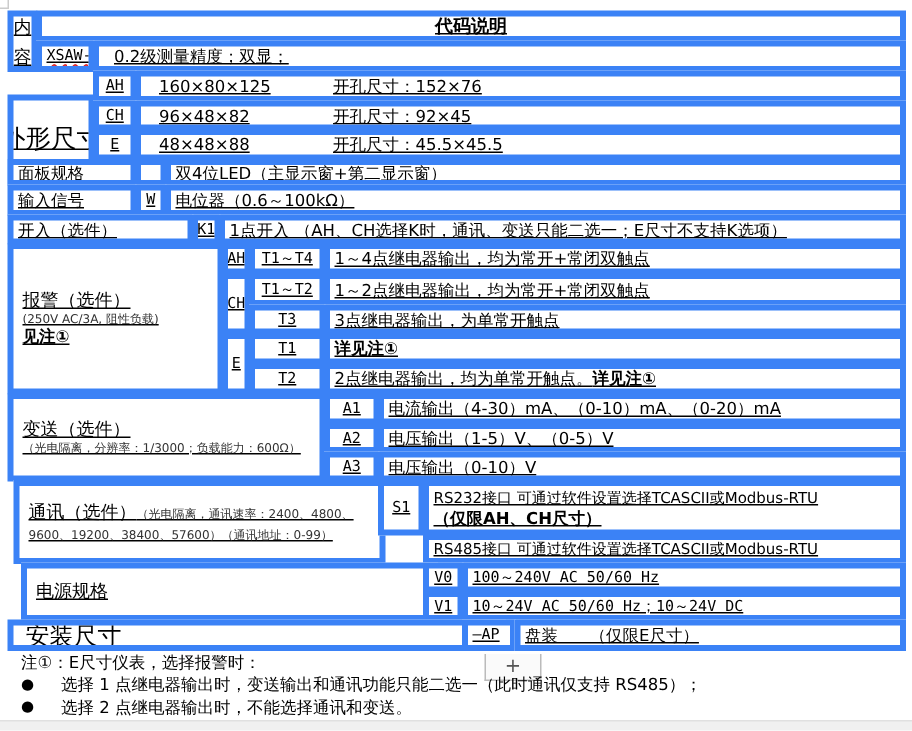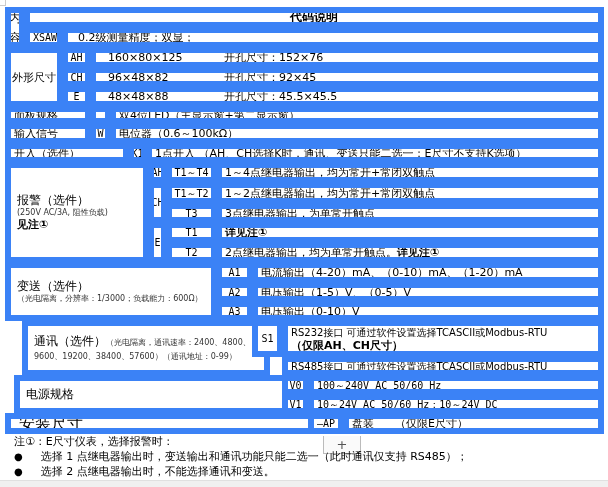--- a/index.html
+++ b/index.html
@@ -1,20 +1,20 @@
 <!DOCTYPE html>
 <html><head>
 <meta charset="utf-8">
 <style>
   html, body { margin:0; padding:0; background:#ffffff; }
   body { width:608px; height:487px; position:relative; overflow:hidden;
          font-family:"DejaVu Sans", sans-serif; color:#000; }
-  .c { position:absolute; box-sizing:border-box; border:6px solid #3b82f6;
+  .c { position:absolute; box-sizing:border-box; border:4px solid #3b82f6;
        display:flex; align-items:center; font-size:11px; line-height:13px;
-       padding-left:3px; white-space:nowrap; overflow:hidden; background:#fff; }
+       padding-left:3px; white-space:nowrap; overflow:hidden; background:#fff;text-decoration:underline; }
   .ctr { justify-content:center; padding-left:0; }
   .mono { font-family:"DejaVu Sans Mono", monospace; font-size:10px; }
   .bold { font-weight:bold; }
   .small { font-size:8px; line-height:11px; color:#333; }
   .col { flex-direction:column; align-items:flex-start; justify-content:center; }
   .squiggle { text-decoration:underline wavy #e02020; text-underline-offset:2px; }
   .notes { position:absolute; left:14px; top:434px; font-size:11px; line-height:15px; }
   .notes .bullet { display:flex; gap:18px; }
   .notes .dot { font-size:10px; }
   .plus-btn { position:absolute; left:323px; top:436px; width:36px; height:17px;
@@ -33,21 +33,21 @@
 <div class="c ctr" style="left:5px;top:7px;width:20px;height:41px;line-height:20px;white-space:normal;font-size:12px;">
     <span style="width:12px;word-break:break-all;">内容</span>
   </div>
 <div class="c ctr bold" style="left:24px;top:7px;width:580px;height:21px;font-size:12px;">代码说明</div>
 
 <div class="c mono" style="left:24px;top:27px;width:39px;height:21px;">
     <span class="squiggle">XSAW-</span>
   </div>
 <div class="c" style="left:62px;top:27px;width:542px;height:21px;padding-left:10px;">0.2级测量精度；双显；</div>
 
-<div class="c ctr" style="left:5px;top:47px;width:58px;height:60px;font-size:11px;">外形尺寸</div>
+<div class="c ctr" style="left:5px;top:63px;width:58px;height:60px;font-size:17px;">外形尺寸</div>
 <div class="c ctr mono" style="left:62px;top:47px;width:29px;height:21px;">AH</div>
 <div class="c" style="left:90px;top:47px;width:514px;height:21px;padding-left:12px;">
   <span style="width:116px;display:inline-block;">160×80×125</span>
   <span>开孔尺寸：152×76</span>
 </div>
 <div class="c ctr mono" style="left:62px;top:67px;width:29px;height:20px;">CH</div>
 <div class="c" style="left:90px;top:67px;width:514px;height:20px;padding-left:12px;">
   <span style="width:116px;display:inline-block;">96×48×82</span>
   <span>开孔尺寸：92×45</span>
 </div>
@@ -93,28 +93,28 @@
   <span>2点继电器输出，均为单常开触点。</span>
   <span class="bold">详见注①</span>
 </div>
 
 <div class="c col" style="left:5px;top:262px;width:212px;height:59px;padding-left:6px;white-space:normal;">
   <span style="font-size:12px;">变送（选件）</span>
   <span class="small" style="white-space:normal;width:200px;">（光电隔离，分辨率：1/3000；负载能力：600Ω）</span>
 </div>
 <div class="c ctr mono" style="left:216px;top:262px;width:37px;height:21px;">A1</div>
 <div class="c" style="left:252px;top:262px;width:352px;height:21px;">
-    <span class="squiggle-off">电流输出（4-20）mA、（0-10）mA、（1-20）mA</span>
+    <span class="squiggle-off">电流输出（4-30）mA、（0-10）mA、（0-20）mA</span>
   </div>
 <div class="c ctr mono" style="left:216px;top:282px;width:37px;height:20px;">A2</div>
 <div class="c" style="left:252px;top:282px;width:352px;height:20px;">电压输出（1-5）V、（0-5）V</div>
 <div class="c ctr mono" style="left:216px;top:301px;width:37px;height:20px;">A3</div>
 <div class="c" style="left:252px;top:301px;width:352px;height:20px;">电压输出（0-10）V</div>
 
-<div class="c" style="left:22px;top:320px;width:248px;height:56px;padding-left:6px;white-space:normal;">
+<div class="c" style="left:9px;top:320px;width:248px;height:56px;padding-left:6px;white-space:normal;">
   <div style="line-height:14px;">
     <span style="font-size:12px;">通讯（选件）</span><span class="small">（光电隔离，通讯速率：2400、4800、9600、19200、38400、57600）（通讯地址：0-99）</span>
   </div>
 </div>
 <div class="c ctr mono" style="left:252px;top:320px;width:31px;height:37px;">S1</div>
 <div class="c col" style="left:282px;top:320px;width:322px;height:37px;">
   <span style="font-size:10px;">RS232接口  可通过软件设置选择TCASCII或Modbus-RTU</span>
   <span class="bold" style="font-size:11px;">（仅限AH、CH尺寸）</span>
 </div>
 <div class="c ctr mono" style="left:252px;top:356px;width:31px;height:20px;margin-top:24px;">S2</div>

